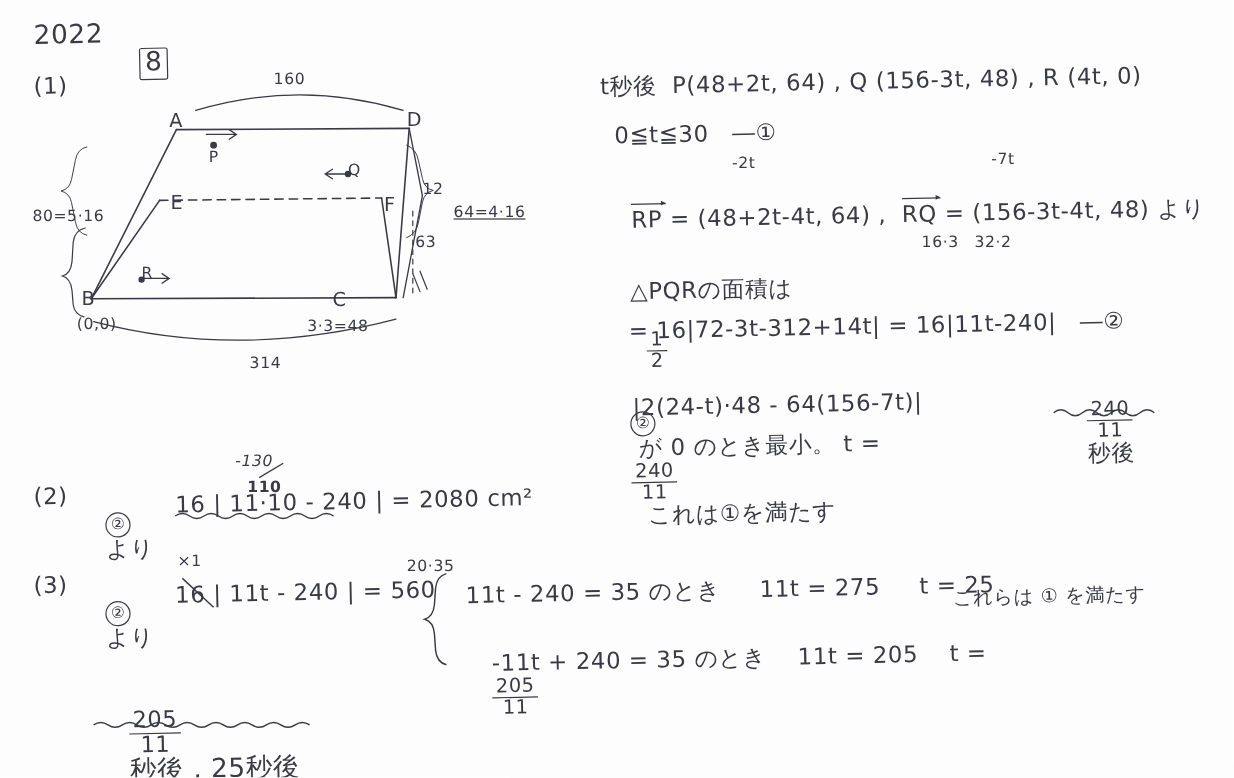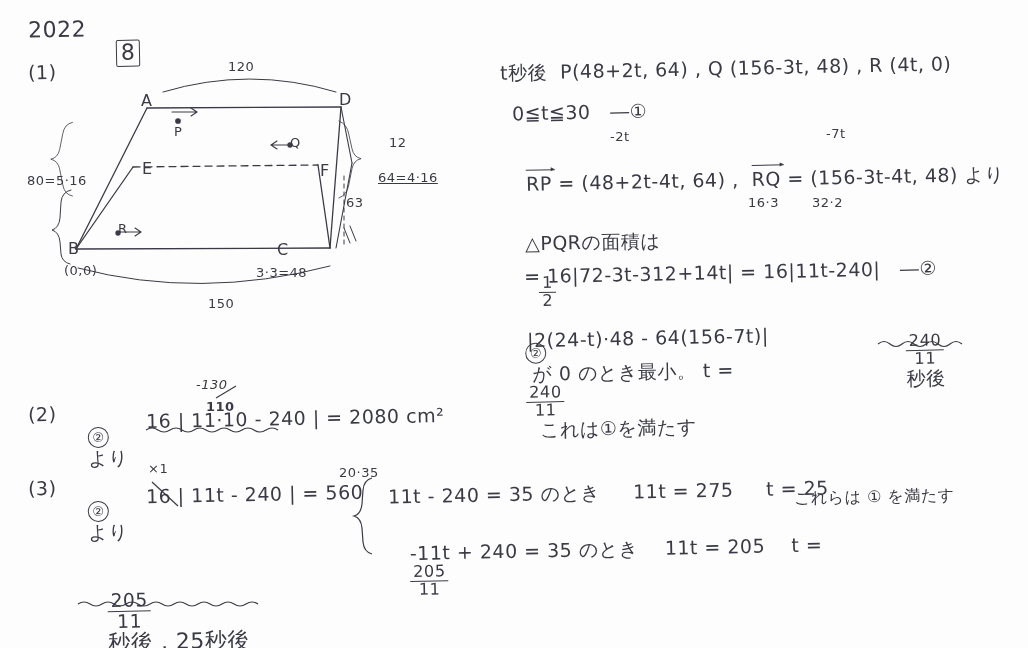--- a/index.html
+++ b/index.html
@@ -139,40 +139,40 @@
   <div class="hand md" style="left:141px; top:92px;">A</div>
   <div class="hand md" style="left:339px; top:91px;">D</div>
   <div class="hand md" style="left:142px; top:160px;">E</div>
   <div class="hand md" style="left:320px; top:162px;">F</div>
   <div class="hand md" style="left:68px; top:240px;">B</div>
   <div class="hand md" style="left:277px; top:241px;">C</div>
   <div class="hand sm" style="left:174px; top:125px;">P</div>
   <div class="hand sm" style="left:290px; top:136px;">Q</div>
   <div class="hand sm" style="left:118px; top:222px;">R</div>
 
-  <div class="hand sm" style="left:228px; top:60px;">120</div>
+  <div class="hand sm" style="left:228px; top:60px;">160</div>
   <div class="hand sm" style="left:27px; top:158px;margin-top:16px;">80=5·16</div>
   <div class="hand sm" style="left:378px; top:171px;text-decoration:underline;">64=4·16</div>
-  <div class="hand sm" style="left:352px; top:136px;padding-left:37px;">12</div>
+  <div class="hand sm" style="left:352px; top:152px;">12</div>
   <div class="hand sm" style="left:346px; top:196px;">63</div>
-  <div class="hand sm" style="left:208px; top:297px;">150</div>
+  <div class="hand sm" style="left:208px; top:297px;">314</div>
   <div class="hand tiny" style="left:64px; top:264px;">(0,0)</div>
   <div class="hand tiny" style="left:256px; top:266px;">3·3=48</div>
 
   <div class="hand lg rot-1" style="left:500px; top:58px;">t秒後  P(48+2t, 64) , Q (156-3t, 48) , R (4t, 0)</div>
   <div class="hand lg rot-1" style="left:512px; top:102px;">0≦t≦30   ―①</div>
 
   <div class="hand tiny" style="left:610px; top:130px;">-2t</div>
   <div class="hand tiny" style="left:826px; top:127px;">-7t</div>
 
   <div class="hand lg rot-1" style="left:500px; top:148px;">
     <span class="vecbar">RP</span><span> = (48+2t-4t, 64) ,  </span><span class="vecbar">RQ</span><span> = (156-3t-4t, 48) より</span>
   </div>
 
-  <div class="hand tiny" style="left:748px; top:196px;">16·3</div>
+  <div class="hand tiny" style="left:768px; top:196px;">16·3</div>
   <div class="hand tiny" style="left:812px; top:196px;">32·2</div>
 
   <div class="hand lg rot-1" style="left:500px; top:210px;">
     <span>△PQRの面積は</span>
     <span style="margin-left:8px;">
       <span class="frac"><span class="num">1</span><span class="den">2</span></span>
     </span>
     <span>|2(24-t)·48 - 64(156-7t)|</span>
   </div>
 

